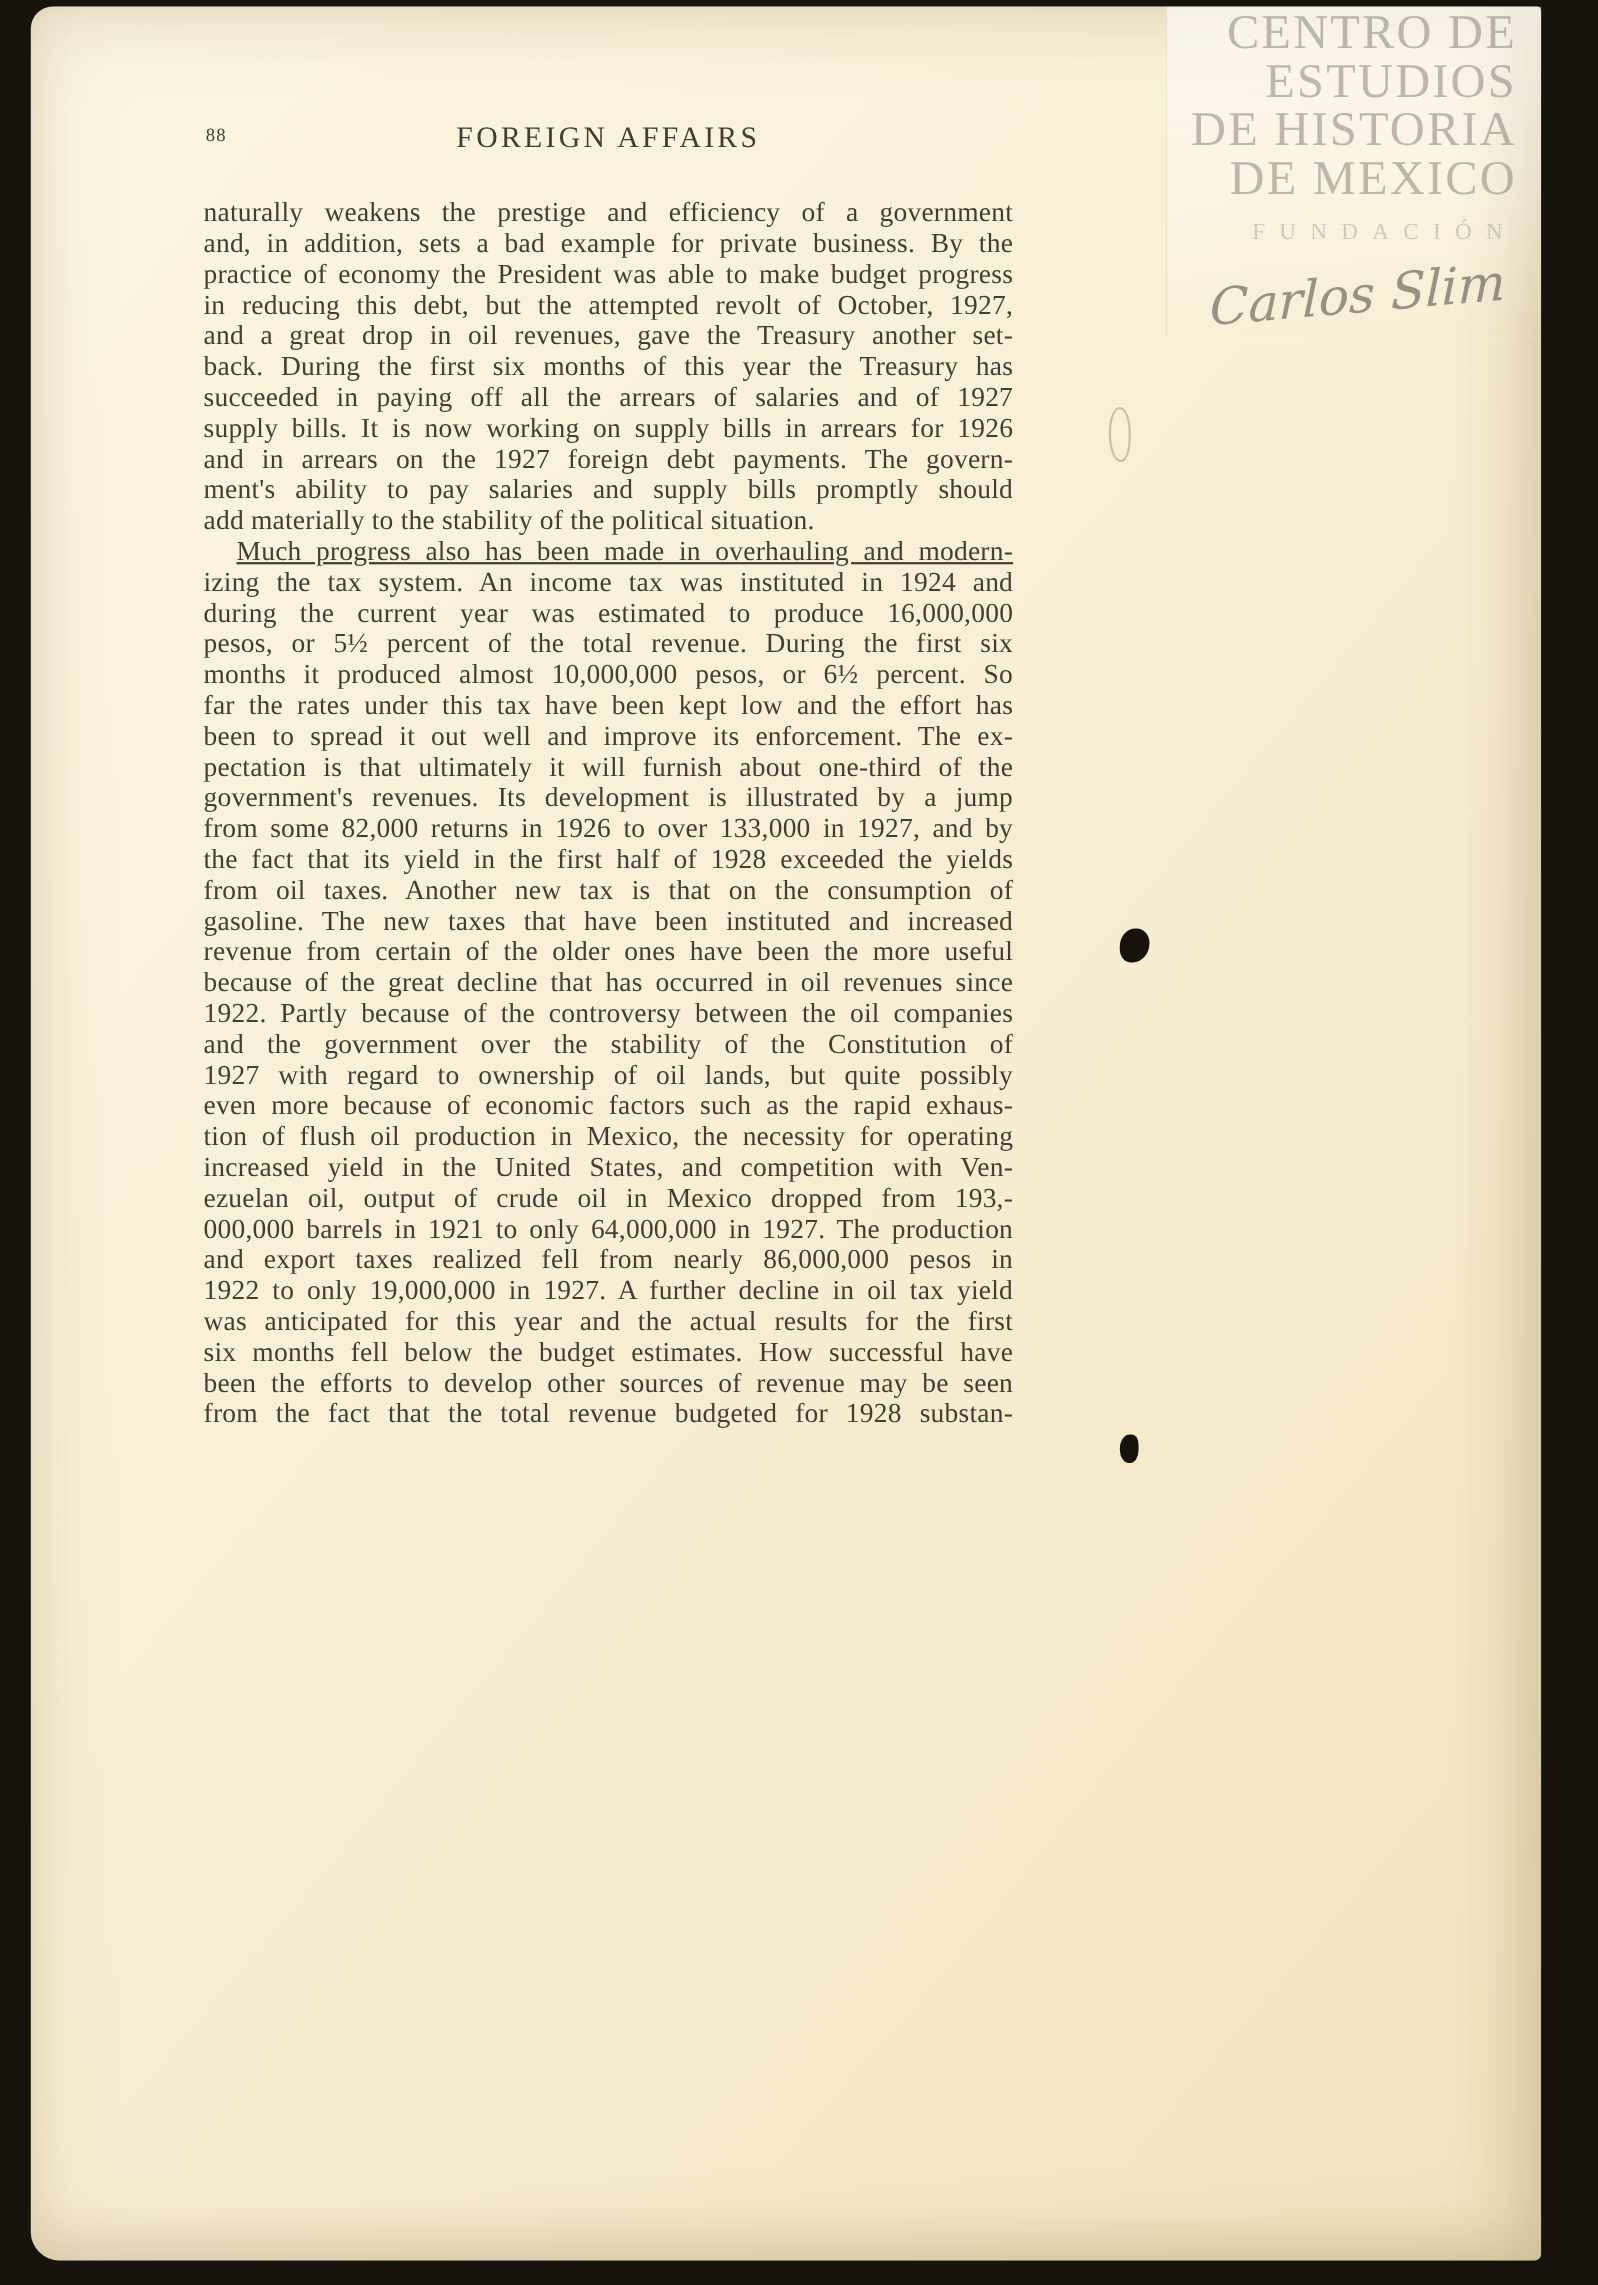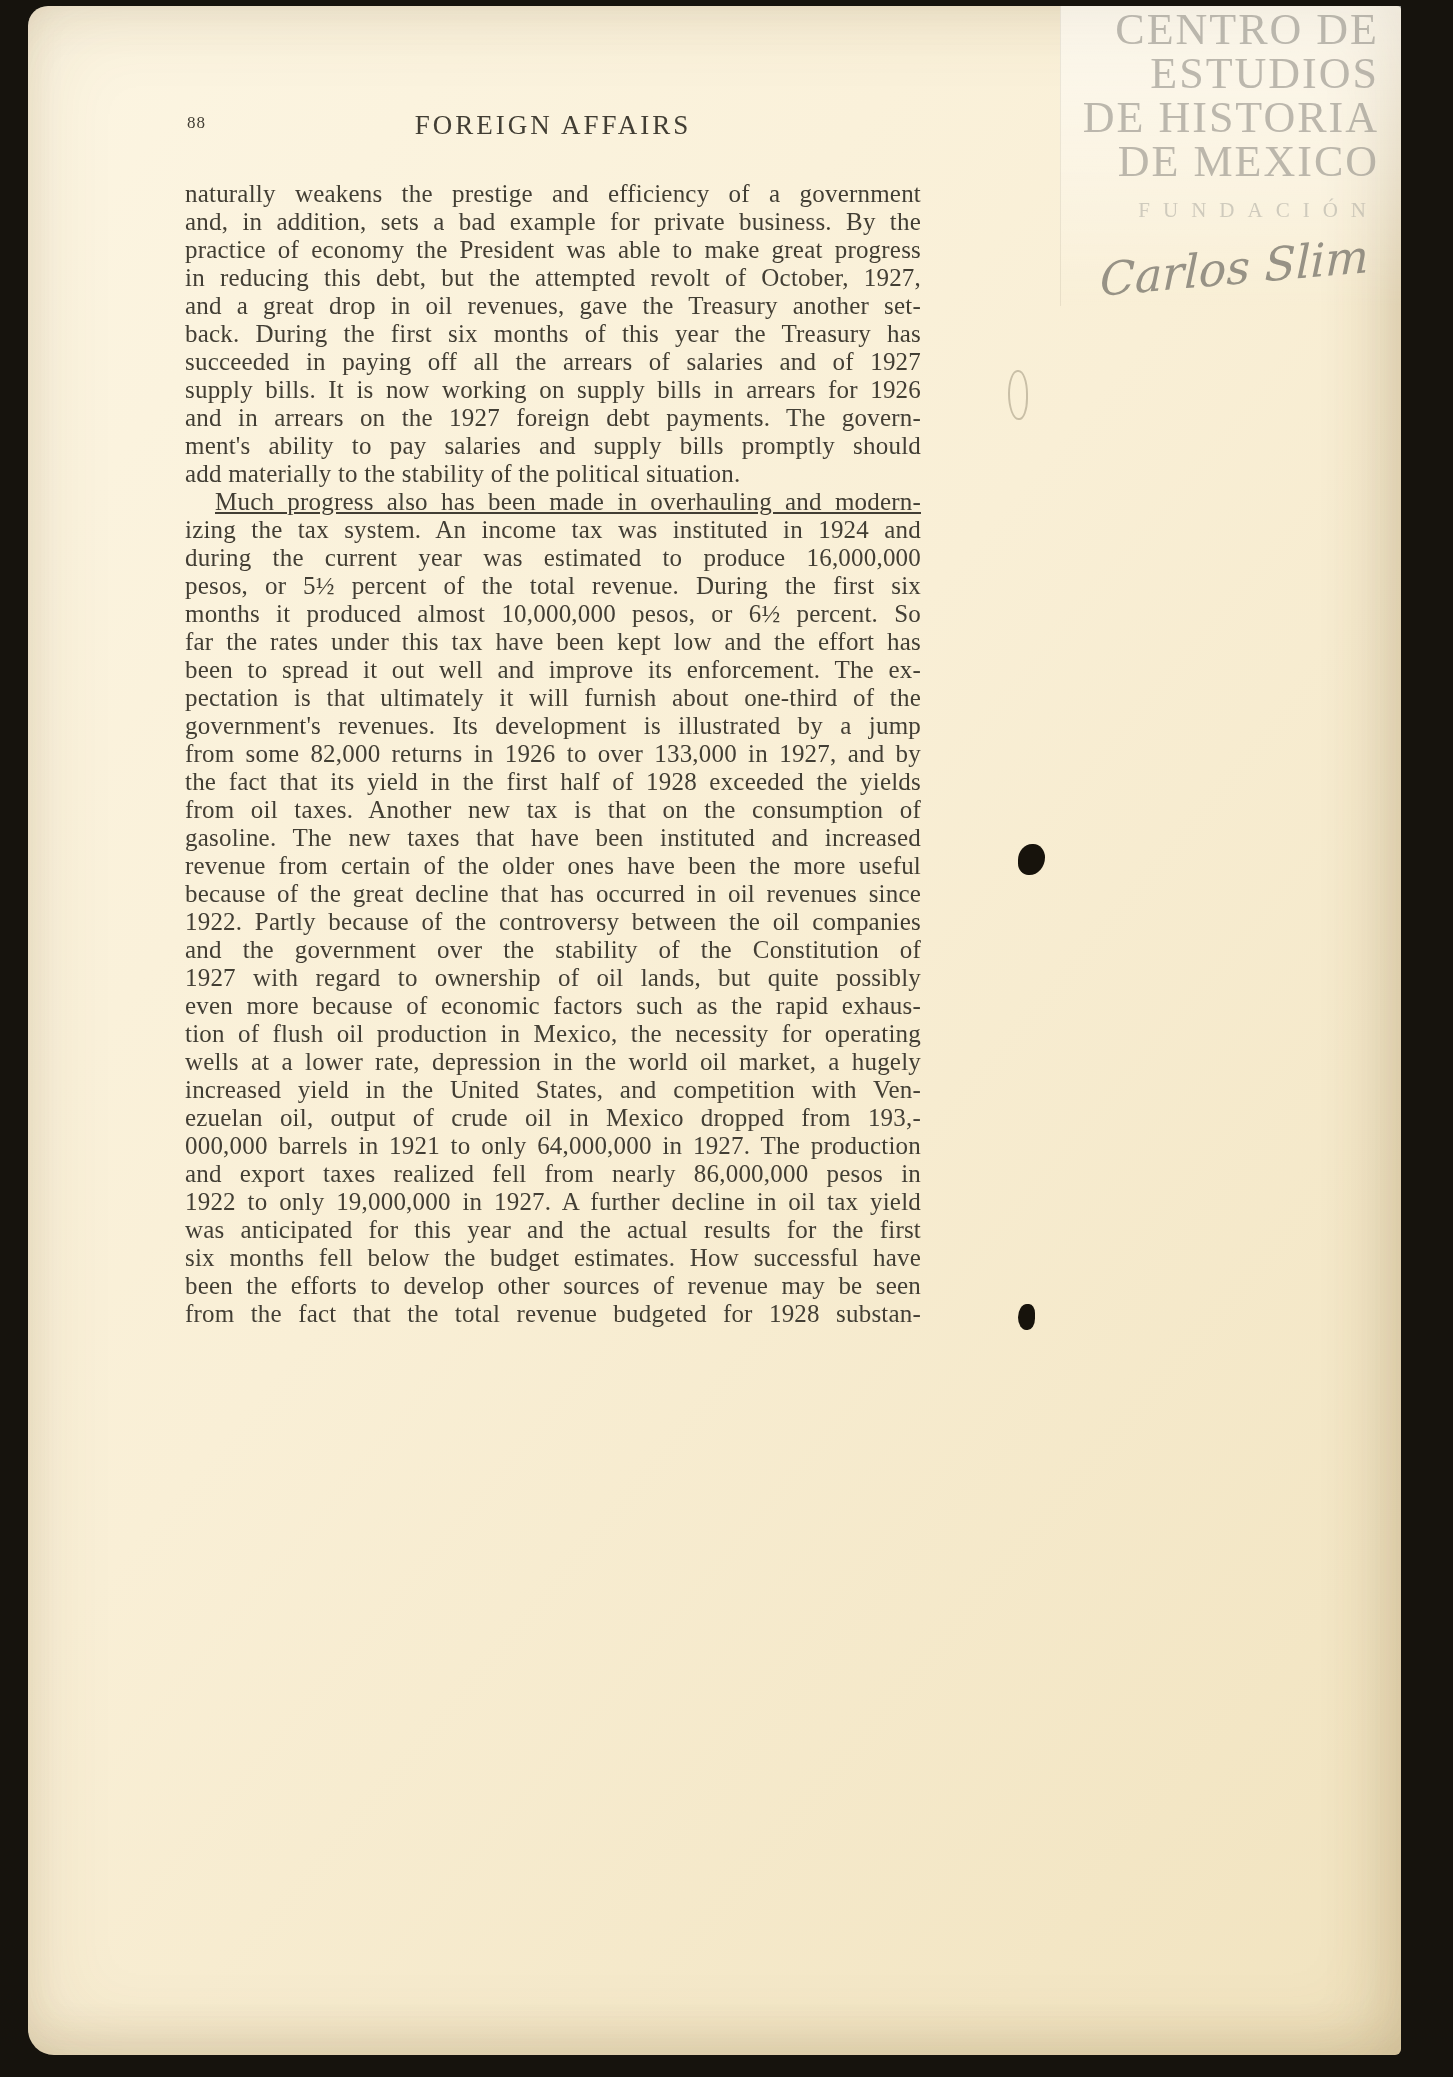--- a/index.html
+++ b/index.html
@@ -82,21 +82,21 @@
 
   <div class="header-row">
     <span class="page-number">88</span>
     <span class="running-head">FOREIGN AFFAIRS</span>
   </div>
 
   <div class="body-text">
       <div class="paragraph">
         <div class="line">naturally weakens the prestige and efficiency of a government</div>
         <div class="line">and, in addition, sets a bad example for private business. By the</div>
-        <div class="line">practice of economy the President was able to make great progress</div>
+        <div class="line">practice of economy the President was able to make budget progress</div>
         <div class="line">in reducing this debt, but the attempted revolt of October, 1927,</div>
         <div class="line">and a great drop in oil revenues, gave the Treasury another set-</div>
         <div class="line">back. During the first six months of this year the Treasury has</div>
         <div class="line">succeeded in paying off all the arrears of salaries and of 1927</div>
         <div class="line">supply bills. It is now working on supply bills in arrears for 1926</div>
         <div class="line">and in arrears on the 1927 foreign debt payments. The govern-</div>
         <div class="line">ment's ability to pay salaries and supply bills promptly should</div>
         <div class="line">add materially to the stability of the political situation.</div>
       </div>
       <div class="paragraph indent justify-last">
@@ -113,21 +113,20 @@
         <div class="line">the fact that its yield in the first half of 1928 exceeded the yields</div>
         <div class="line">from oil taxes. Another new tax is that on the consumption of</div>
         <div class="line">gasoline. The new taxes that have been instituted and increased</div>
         <div class="line">revenue from certain of the older ones have been the more useful</div>
         <div class="line">because of the great decline that has occurred in oil revenues since</div>
         <div class="line">1922. Partly because of the controversy between the oil companies</div>
         <div class="line">and the government over the stability of the Constitution of</div>
         <div class="line">1927 with regard to ownership of oil lands, but quite possibly</div>
         <div class="line">even more because of economic factors such as the rapid exhaus-</div>
         <div class="line">tion of flush oil production in Mexico, the necessity for operating</div>
-        <div class="line">wells at a lower rate, depression in the world oil market, a hugely</div>
         <div class="line">increased yield in the United States, and competition with Ven-</div>
         <div class="line">ezuelan oil, output of crude oil in Mexico dropped from 193,-</div>
         <div class="line">000,000 barrels in 1921 to only 64,000,000 in 1927. The production</div>
         <div class="line">and export taxes realized fell from nearly 86,000,000 pesos in</div>
         <div class="line">1922 to only 19,000,000 in 1927. A further decline in oil tax yield</div>
         <div class="line">was anticipated for this year and the actual results for the first</div>
         <div class="line">six months fell below the budget estimates. How successful have</div>
         <div class="line">been the efforts to develop other sources of revenue may be seen</div>
         <div class="line">from the fact that the total revenue budgeted for 1928 substan-</div>
       </div>

